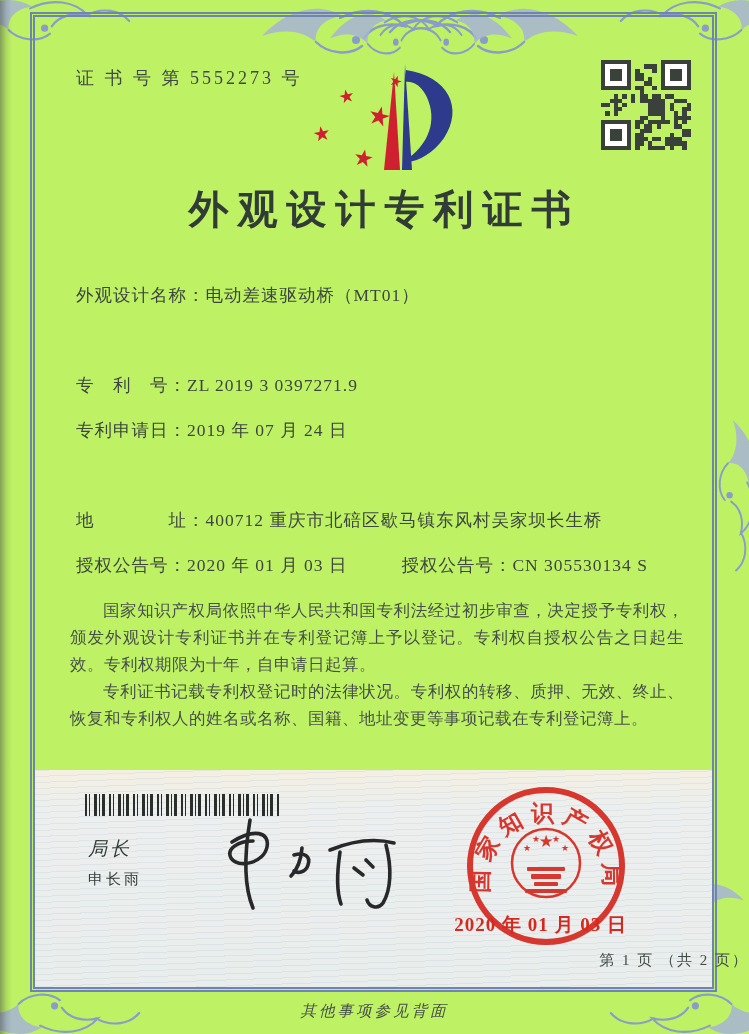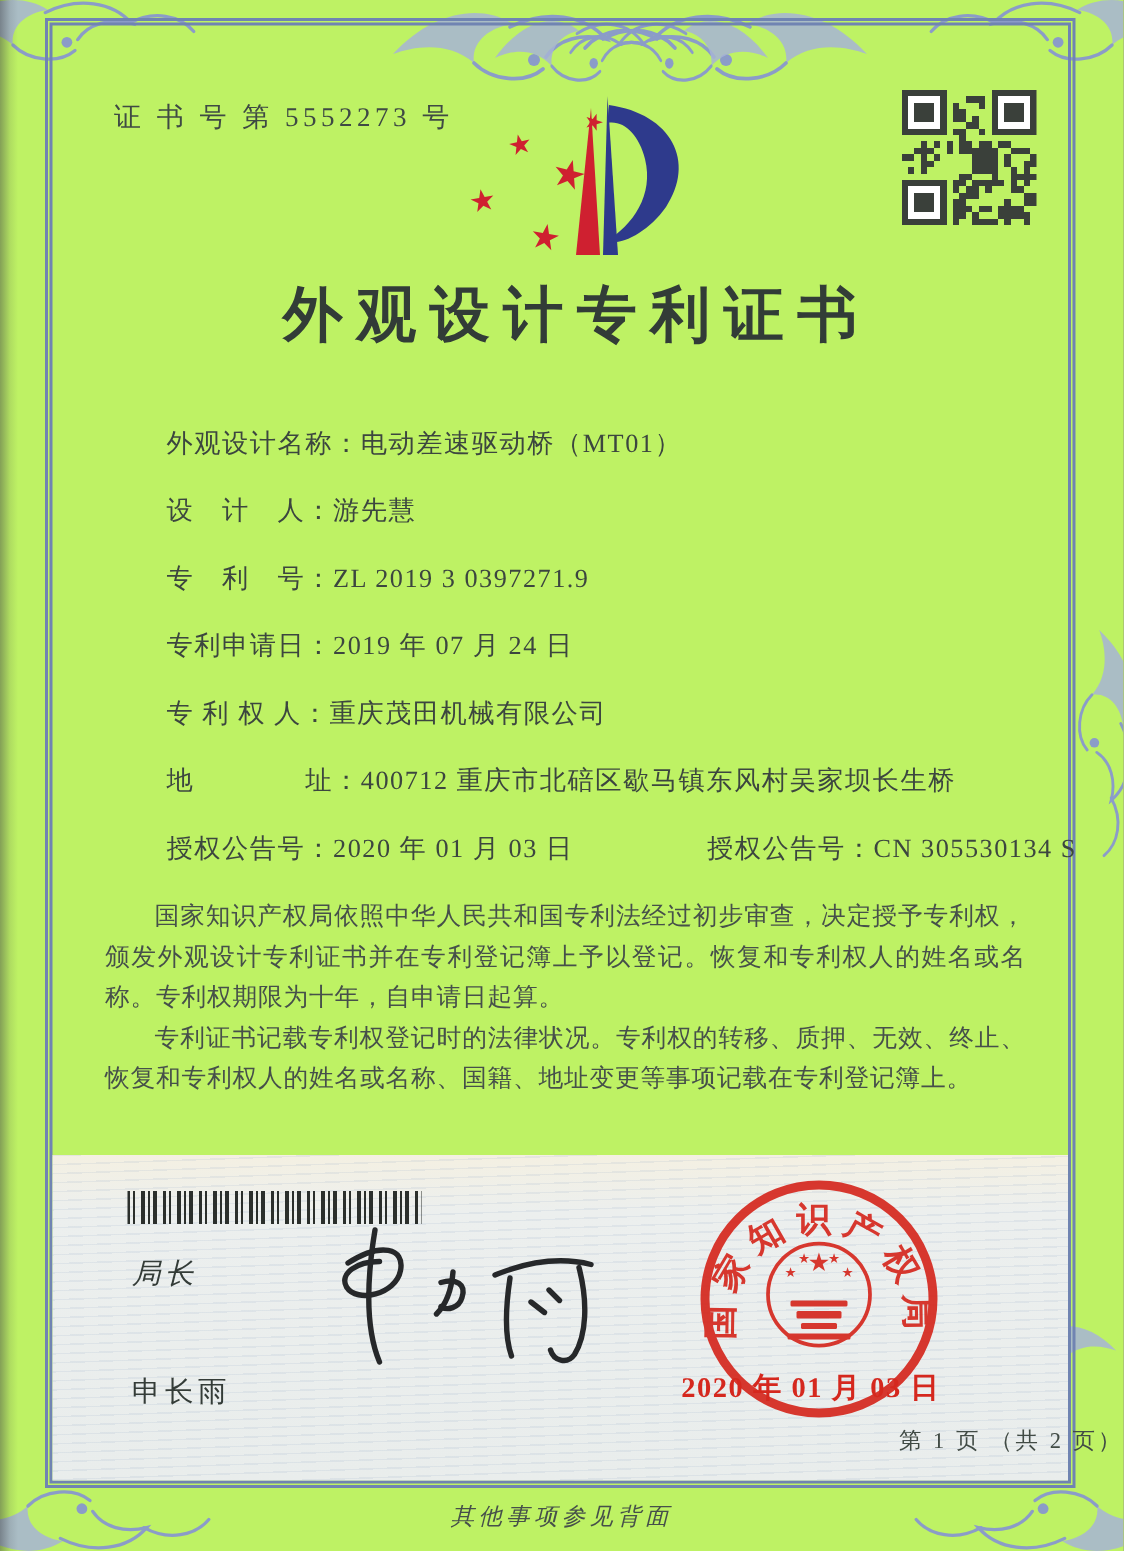--- a/index.html
+++ b/index.html
@@ -24,21 +24,21 @@
   .cert-no { position:absolute; left:76px; top:66px; font-size:18px; letter-spacing:3px; color:#3f4a44; }
   .logo { position:absolute; left:296px; top:42px; width:168px; height:136px; }
   .qr { position:absolute; left:601px; top:60px; width:90px; height:90px; }
 
   .title {
     position:absolute; left:0; top:182px; width:100%; text-align:center;
     font-size:40px; font-weight:bold; letter-spacing:9px; color:#323c37;padding-left:20px;
   }
 
   .field-row { position:absolute; left:76px; font-size:17.5px; color:#3c463f; white-space:nowrap; }
-  .flabel { letter-spacing:1px;margin-left:35px; }
+  .flabel { letter-spacing:1px; }
   .fvalue { letter-spacing:1px; }
   .pair2 { margin-left:54px; }
 
   .body-text { position:absolute; left:70px; top:597px; width:614px; color:#46504a; }
   .body-text p {
     font-size:16.5px; line-height:27px; text-indent:2em; text-align:justify;
     letter-spacing:.5px; margin:0;
   }
 
   .guilloche {
@@ -52,21 +52,21 @@
     position:absolute; left:85px; top:794px; width:196px; height:22px;
     background:repeating-linear-gradient(90deg,
       #2b2f2c 0 2px, transparent 2px 4px,
       #2b2f2c 4px 5px, transparent 5px 9px,
       #2b2f2c 9px 12px, transparent 12px 14px,
       #2b2f2c 14px 15px, transparent 15px 17px,
       #2b2f2c 17px 20px, transparent 20px 24px);
   }
 
   .sig-title { position:absolute; left:88px; top:836px; font-size:19px; letter-spacing:3px; color:#343c38;font-style:italic; }
-  .sig-name  { position:absolute; left:88px; top:870px; font-size:19px; letter-spacing:3px; color:#343c38;margin-top:45px; }
+  .sig-name  { position:absolute; left:88px; top:870px; font-size:15px; letter-spacing:3px; color:#343c38; }
   .signature { position:absolute; left:206px; top:810px; width:200px; height:108px; }
 
   .seal { position:absolute; left:461px; top:781px; width:170px; height:170px; }
   .seal-date {
     position:absolute; left:448px; top:912px; width:185px; text-align:center;
     font-size:19px; font-weight:bold; color:#d5281e; letter-spacing:1px;
   }
 
   .page-info { position:absolute; left:0; top:951px; width:100%; text-align:right;
     font-size:15px; letter-spacing:2px; color:#414b45; }
@@ -251,41 +251,35 @@
         <rect x="0" y="14" width="7" height="7" fill="#3a403a"></rect>
         <rect x="1" y="15" width="5" height="5" fill="#fff"></rect>
         <rect x="2" y="16" width="3" height="3" fill="#3a403a"></rect>
       </svg>
 
     <div class="title">外观设计专利证书</div>
 
     <div class="field-row" style="top:283px">
       <span class="flabel">外观设计名称：</span><span class="fvalue">电动差速驱动桥（MT01）</span>
     </div>
-    <div class="field-row" style="top:328px">
-      <span class="flabel">设　计　人：</span><span class="fvalue">游先慧</span>
-    </div>
     <div class="field-row" style="top:373px">
       <span class="flabel">专　利　号：</span><span class="fvalue">ZL 2019 3 0397271.9</span>
     </div>
     <div class="field-row" style="top:418px">
       <span class="flabel">专利申请日：</span><span class="fvalue">2019 年 07 月 24 日</span>
     </div>
-    <div class="field-row" style="top:463px">
-      <span class="flabel">专 利 权 人：</span><span class="fvalue">重庆茂田机械有限公司</span>
-    </div>
     <div class="field-row" style="top:508px">
       <span class="flabel">地　　　　址：</span><span class="fvalue">400712 重庆市北碚区歇马镇东风村吴家坝长生桥</span>
     </div>
     <div class="field-row" style="top:553px">
       <span class="flabel">授权公告号：</span><span class="fvalue">2020 年 01 月 03 日</span><span class="pair2"></span><span class="flabel">授权公告号：</span><span class="fvalue">CN 305530134 S</span>
     </div>
 
     <div class="body-text">
-      <p>国家知识产权局依照中华人民共和国专利法经过初步审查，决定授予专利权，颁发外观设计专利证书并在专利登记簿上予以登记。恢复和专利权人的姓名或名称。专利权期限为十年，自申请日起算。</p>
+      <p>国家知识产权局依照中华人民共和国专利法经过初步审查，决定授予专利权，颁发外观设计专利证书并在专利登记簿上予以登记。专利权自授权公告之日起生效。专利权期限为十年，自申请日起算。</p>
       <p>专利证书记载专利权登记时的法律状况。专利权的转移、质押、无效、终止、恢复和专利权人的姓名或名称、国籍、地址变更等事项记载在专利登记簿上。</p>
     </div>
 
     <div class="guilloche"></div>
 
     <div class="barcode"></div>
 
     <div class="sig-title">局长</div>
     <div class="sig-name">申长雨</div>
 

